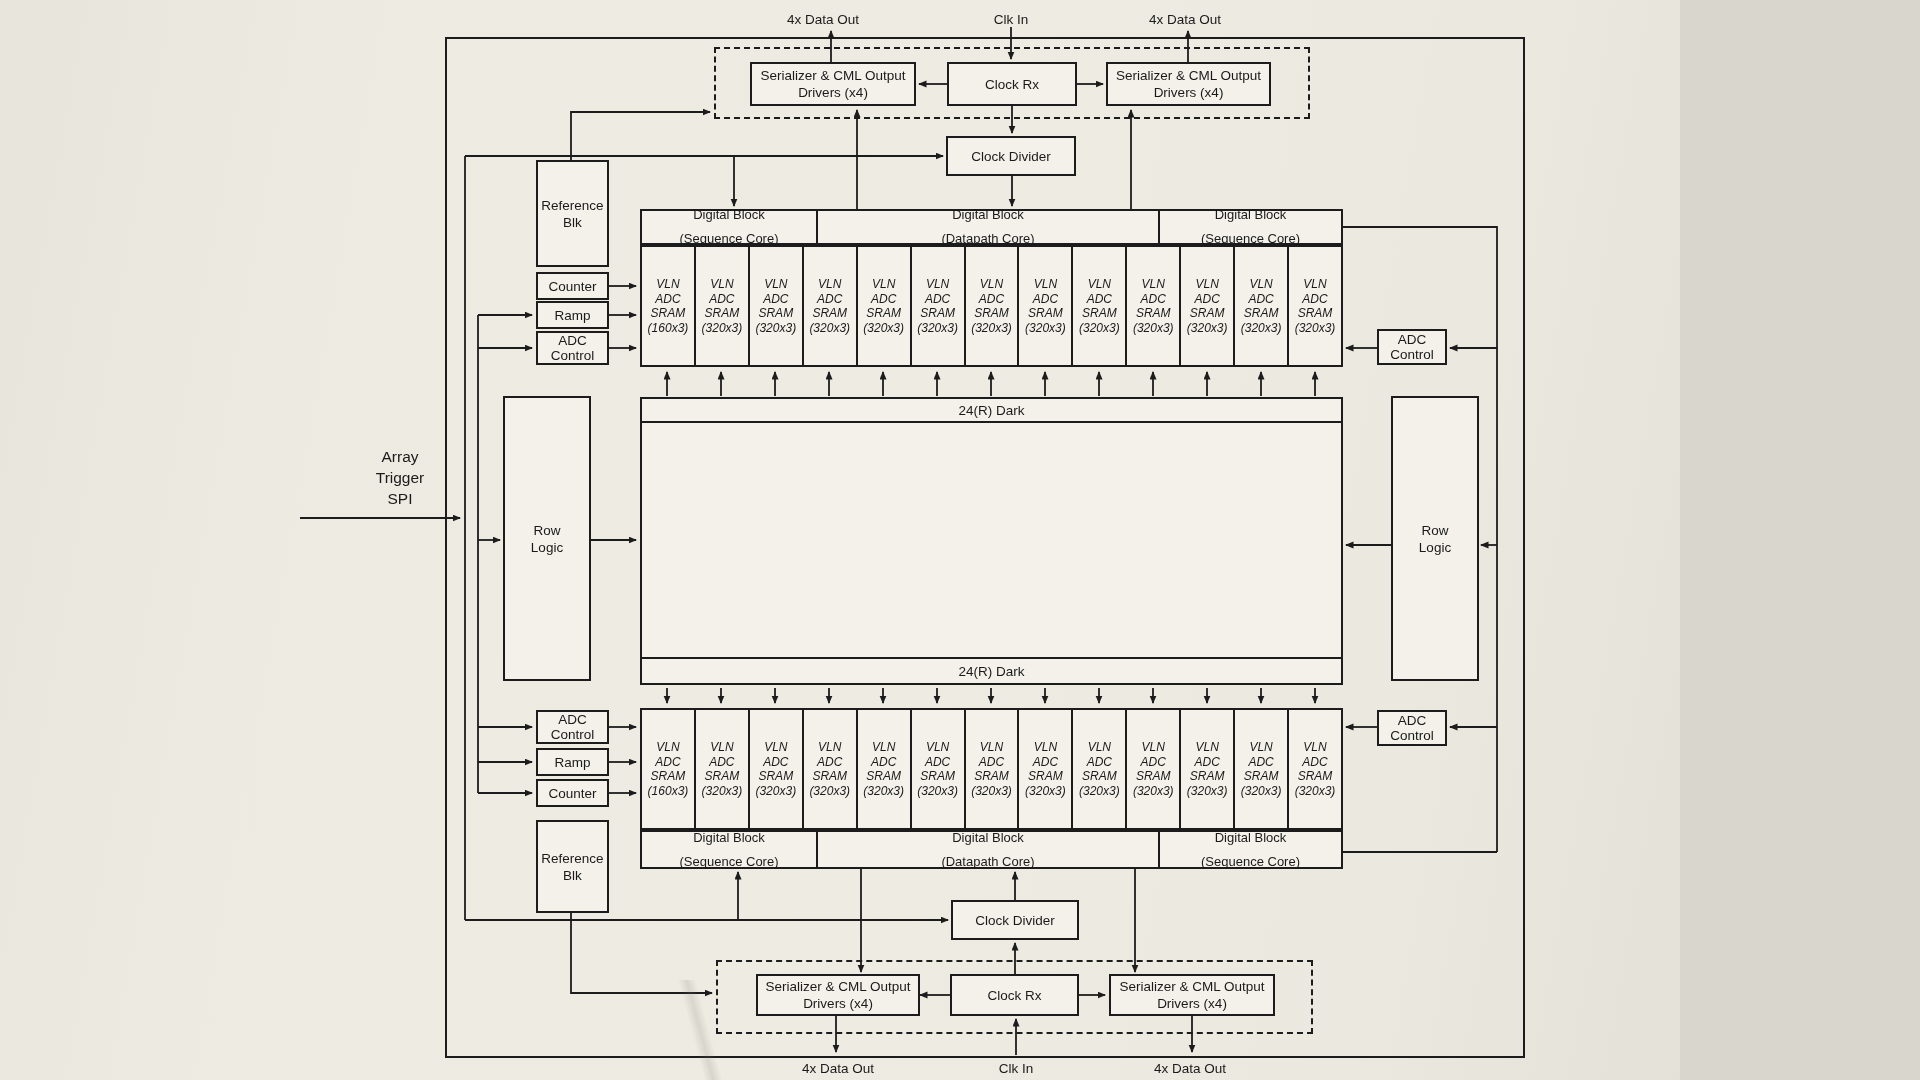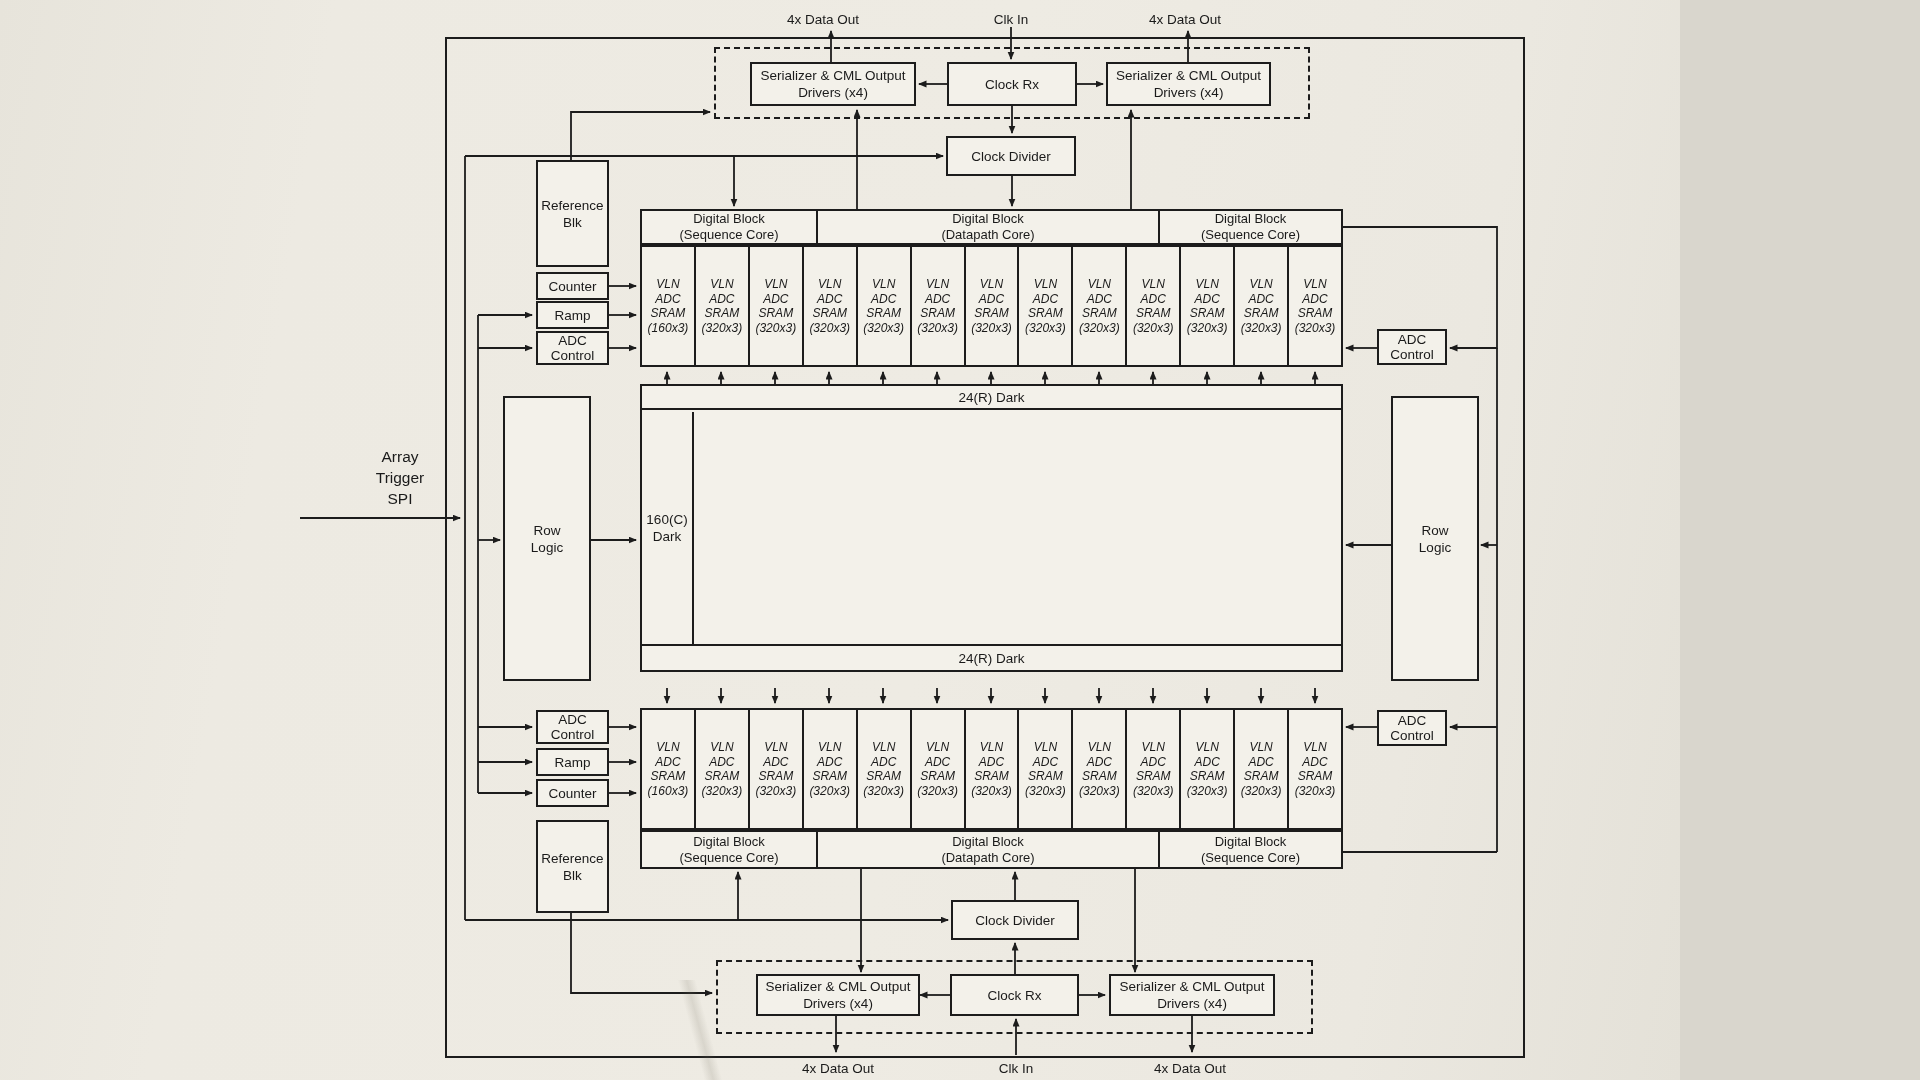--- a/index.html
+++ b/index.html
@@ -25,21 +25,21 @@
   .adcrow{display:flex;font-style:italic;}
   .adccell{
     flex:1; border:2px solid #1c1c1c; margin-left:-2px; background:#f3f1ea;
     display:flex; align-items:center; justify-content:center;
     text-align:center; white-space:pre-line; font-size:12px; line-height:14.5px;
   }
   .adccell:first-child{margin-left:0;}
   .digicell{
     border:2px solid #1c1c1c; margin-left:-2px; background:#f3f1ea;
     display:flex; align-items:center; justify-content:center;
-    text-align:center; white-space:pre-line; font-size:13px; line-height:16px;
+    text-align:center; white-space:pre-line; font-size:13px; line-height:24px;
     box-sizing:border-box;
   }
   .digicell:first-child{margin-left:0;}
   svg line, svg polyline{stroke:#1c1c1c; stroke-width:1.8; fill:none;}
   .crease{
     position:absolute; left:600px; top:980px; width:200px; height:100px;
     background:linear-gradient(75deg,transparent 46%,rgba(120,115,100,.18) 50%,transparent 54%);
     pointer-events:none;
   }
 </style>
@@ -234,25 +234,23 @@
 Control</div>
 
   <div class="abs box" style="left:1377px;top:329px;width:70px;height:36px;line-height:15px">ADC
 Control</div>
 
   <div class="abs box" style="left:503px;top:396px;width:88px;height:285px">Row
 Logic</div>
   <div class="abs box" style="left:1391px;top:396px;width:88px;height:285px">Row
 Logic</div>
 
-  <div class="abs" style="left:640px;top:384px;width:703px;height:288px;border:2px solid #1c1c1c;background:#f3f1ea">
+  <div class="abs" style="left:640px;top:397px;width:703px;height:288px;border:2px solid #1c1c1c;background:#f3f1ea">
     <div class="abs lbl" style="left:0;top:0;width:699px;height:24px;border-bottom:2px solid #1c1c1c;display:flex;align-items:center;justify-content:center">24(R) Dark</div>
     <div class="abs lbl" style="left:0;top:258px;width:699px;height:26px;border-top:2px solid #1c1c1c;display:flex;align-items:center;justify-content:center">24(R) Dark</div>
-    <div class="abs lbl" style="left:0;top:26px;width:52px;height:232px;border-right:2px solid #1c1c1c;display:flex;align-items:center;justify-content:center">160(C)
-Dark</div>
   </div>
 
   <div class="abs adcrow" style="left:640px;top:708px;width:703px;height:122px">
     <div class="adccell">VLN
 ADC
 SRAM
 (160x3)</div>
     <div class="adccell">VLN
 ADC
 SRAM

